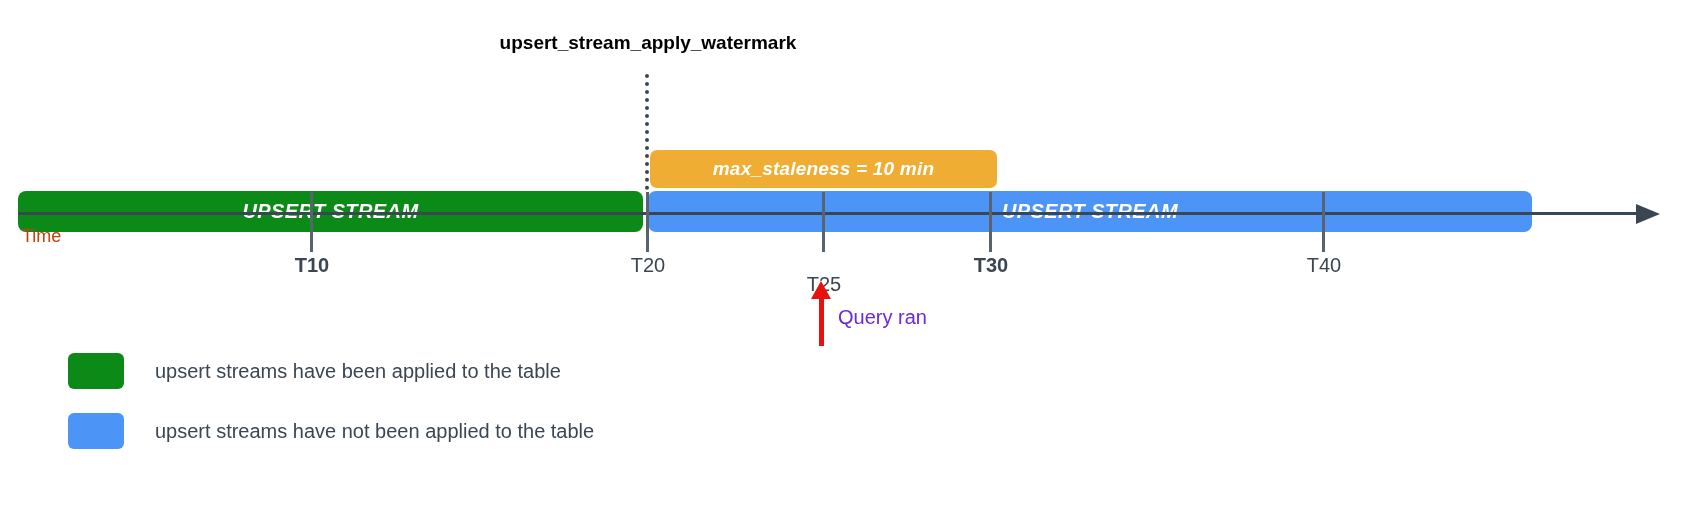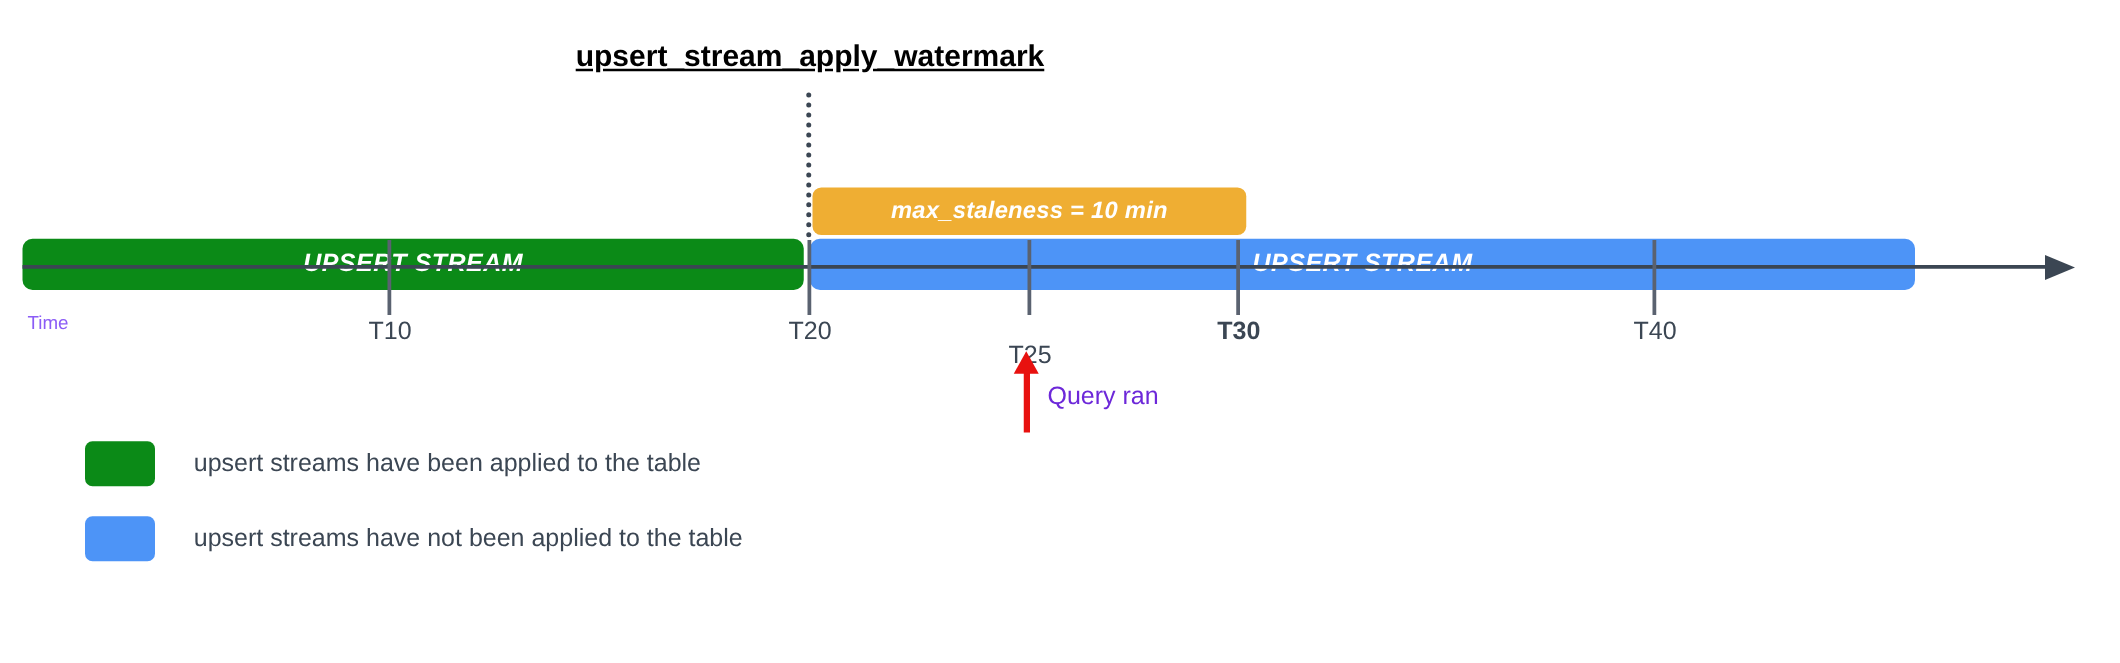--- a/index.html
+++ b/index.html
@@ -19,26 +19,25 @@
     overflow: hidden;
   }
 
   
   .title {
     position: absolute;
     left: 0;
     top: 32px;
     width: 1296px;
     text-align: center;
-    font-size: 24px;
+    font-size: 19px;
     font-weight: bold;
     color: #000000;
     letter-spacing: 0px;
     white-space: nowrap;
-    text-decoration: underline;
   }
 
   
   .watermark-line {
     position: absolute;
     left: 645px;
     top: 74px;
     width: 0px;
     height: 116px;
     border-left: 4px dotted #3b4653;
@@ -103,23 +102,22 @@
     width: 0;
     height: 0;
     border-top: 10px solid transparent;
     border-bottom: 10px solid transparent;
     border-left: 24px solid #3b4653;
   }
   .axis-label-time {
     position: absolute;
     left: 22px;
     top: 226px;
-    font-size: 15px;
-    color: #8b5cf6;
-    margin-top: 24px;
+    font-size: 18px;
+    color: #c2410c;
   }
 
   .tick {
     position: absolute;
     top: 192px;
     width: 0;
     height: 60px;
     border-left: 3px solid #5a6270;
   }
   .tick-label {
@@ -205,21 +203,21 @@
   <div class="bar bar-blue">
     <span>UPSERT STREAM</span>
   </div>
 
   <div class="axis-line"></div>
   <div class="axis-arrow"></div>
   <div class="axis-label-time">Time</div>
 
   <div id="ticks">
       <div class="tick" style="left: 310px;"></div>
-      <div class="tick-label" style="left: 312px;">T10</div>
+      <div class="tick-label" style="left: 312px; font-weight: bold;">T10</div>
       <div class="tick" style="left: 646px;"></div>
       <div class="tick-label" style="left: 648px; text-align: right;">T20</div>
       <div class="tick" style="left: 822px;"></div>
       <div class="tick-label" style="left: 824px; margin-top: 19px;">T25</div>
       <div class="tick" style="left: 989px;"></div>
       <div class="tick-label" style="left: 991px; font-weight: bold;">T30</div>
       <div class="tick" style="left: 1322px;"></div>
       <div class="tick-label" style="left: 1324px;">T40</div>
     </div>
 

